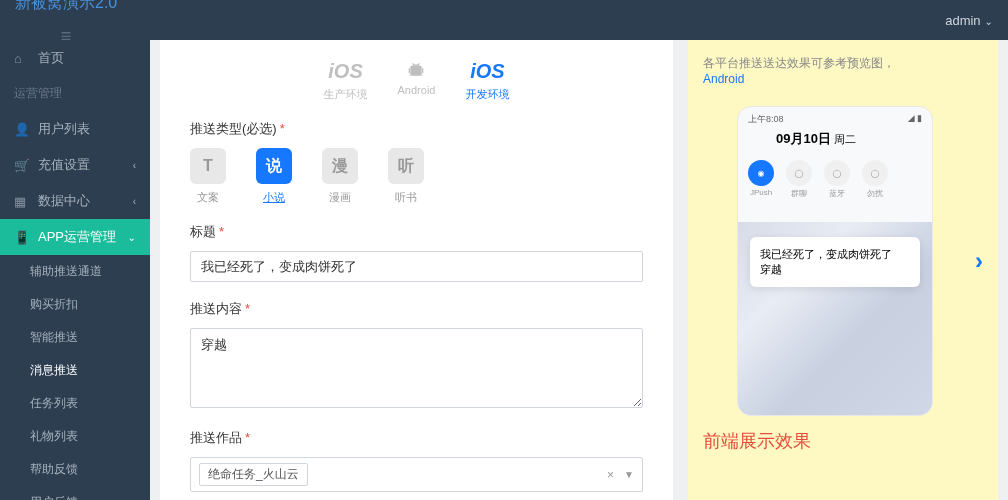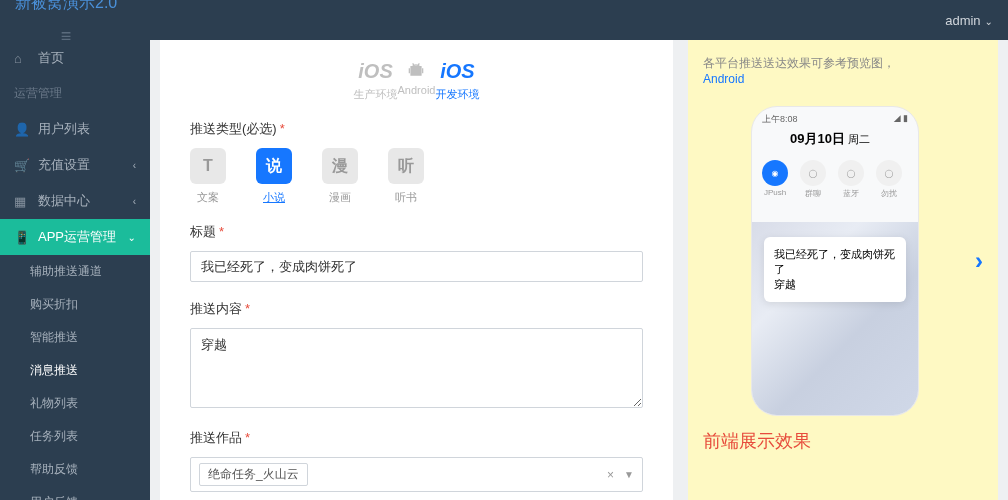--- a/index.html
+++ b/index.html
@@ -19,21 +19,21 @@
 .nav-section { padding: 9px 14px; color: #6b7a8a; font-size: 12px; }
 .nav-item.active { background: #1bbc9b; color: #fff; position: relative; }
 .nav-item.active::after { content: ''; position: absolute; right: -8px; top: 50%; transform: translateY(-50%); border: 8px solid transparent; border-left-color: #1bbc9b; }
 .nav-sub { padding: 8px 14px 8px 30px; color: #a7b1bc; cursor: pointer; font-size: 12px; }
 .nav-sub.cur { color: #fff; }
 .main { flex: 1; background: #eef0f2; overflow-y: auto; padding: 0 10px; display: flex; gap: 15px; }
 .main::-webkit-scrollbar { width: 10px; }
 .main::-webkit-scrollbar-thumb { background: #c5c5c5; border-radius: 5px; }
 .form-panel { flex: 1; background: #fff; padding: 20px 30px; }
 .preview-panel { width: 310px; background: #fef9c3; padding: 15px; }
-.env-tabs { display: flex; justify-content: center; margin-bottom: 18px; }
+.env-tabs { display: flex; gap: 30px; justify-content: center; margin-bottom: 18px; }
 .env-tab { text-align: center; color: #bfbfbf; cursor: pointer; }
 .env-tab.act { color: #1677ff; }
 .env-tab .big { font-size: 20px; font-weight: bold; font-style: italic; display: block; }
 .env-tab .sm { font-size: 11px; display: block; margin-top: 4px; }
 .env-tab .robot { width: 22px; height: 20px; display: block; margin: 0 auto; }
 .form-label { color: #333; font-size: 13px; margin-bottom: 10px; display: block; margin-top: 17px; }
 .req { color: #e74c3c; margin-left: 3px; }
 .type-row { display: flex; gap: 30px; margin-bottom: 18px; }
 .type-item { text-align: center; cursor: pointer; }
 .type-box { width: 36px; height: 36px; border-radius: 6px; background: #e8e8e8; color: #999; display: flex; align-items: center; justify-content: center; font-size: 16px; font-weight: bold; margin: 0 auto 6px; }
@@ -44,21 +44,21 @@
 .inp::placeholder { color: #bbb; }
 .ta { width: 100%; border: 1px solid #d0d5db; padding: 7px 10px; font-size: 13px; border-radius: 2px; height: 80px; resize: vertical; font-family: inherit; color: #333; }
 .field { margin-bottom: 18px; }
 .sel-wrap { border: 1px solid #d0d5db; padding: 5px 8px; display: flex; align-items: center; border-radius: 2px; }
 .tag { border: 1px solid #d0d5db; padding: 2px 8px; font-size: 12px; color: #555; border-radius: 2px; }
 .sel-x { margin-left: auto; color: #999; font-size: 12px; cursor: pointer; }
 .sel-dd { margin-left: 10px; color: #999; font-size: 10px; }
 .prev-note { color: #888; font-size: 12px; }
 .prev-link { color: #1677ff; font-size: 12px; cursor: pointer; }
 .phone-wrap { display: flex; align-items: center; margin-top: 20px; }
-.phone { width: 168px; height: 310px; border: 1px solid #e8e8e8; border-radius: 26px; margin: 0 auto; background: #f8f9fa; position: relative; overflow: hidden; }
+.phone { width: 196px; height: 310px; border: 1px solid #e8e8e8; border-radius: 14px; margin: 0 auto; background: #f8f9fa; position: relative; overflow: hidden; }
 .phone-stat { font-size: 9px; color: #666; padding: 6px 10px 2px; display: flex; justify-content: space-between; }
 .phone-date { padding: 2px 10px 6px; font-size: 11px; }
 .phone-date b { font-size: 13px; margin-left: 28px; }
 .phone-qs { display: flex; gap: 12px; padding: 6px 10px 10px; }
 .qs-it { text-align: center; font-size: 8px; color: #999; }
 .qs-ic { width: 26px; height: 26px; border-radius: 50%; background: #f0f0f0; margin: 0 auto 2px; display: flex; align-items: center; justify-content: center; }
 .qs-ic.blue { background: #1677ff; color: #fff; }
 .phone-blur { position: absolute; left: 0; right: 0; bottom: 0; top: 115px; background: linear-gradient(135deg, #d8dce8 0%, #e8ecf4 30%, #c8d0e0 60%, #d0d8e8 100%); filter: blur(0.5px); }
 .phone-notif { position: absolute; top: 130px; left: 12px; right: 12px; background: #fff; border-radius: 6px; padding: 10px; font-size: 11px; box-shadow: 0 2px 8px rgba(0,0,0,0.1); z-index: 2; }
 .prev-arrow { color: #1677ff; font-size: 24px; font-weight: bold; cursor: pointer; margin-left: 8px; }
@@ -100,22 +100,22 @@
     </div>
     <div class="nav-item active">
       <span class="ico">📱</span>
       <span>APP运营管理</span>
       <span class="chev">⌄</span>
     </div>
     <div class="nav-sub">辅助推送通道</div>
     <div class="nav-sub">购买折扣</div>
     <div class="nav-sub">智能推送</div>
     <div class="nav-sub cur">消息推送</div>
+    <div class="nav-sub">任务列表</div>
     <div class="nav-sub">礼物列表</div>
-    <div class="nav-sub">任务列表</div>
     <div class="nav-sub">帮助反馈</div>
     <div class="nav-sub">用户反馈</div>
 
   </div>
 
   <div class="main">
     <div class="form-panel">
 
       <div class="env-tabs">
         <div class="env-tab">

